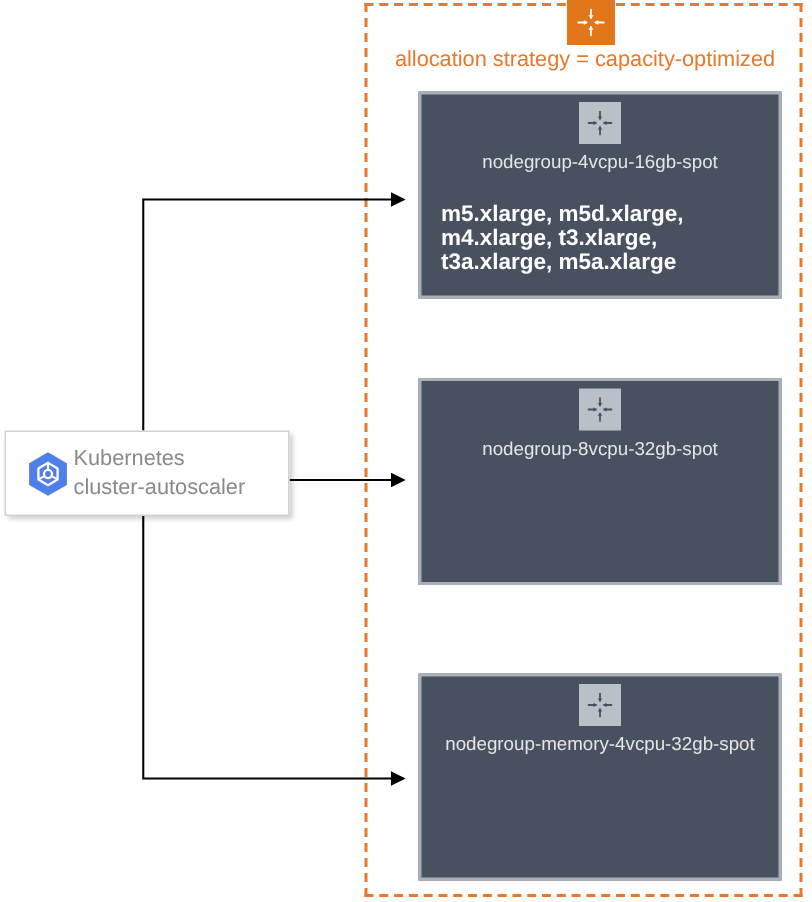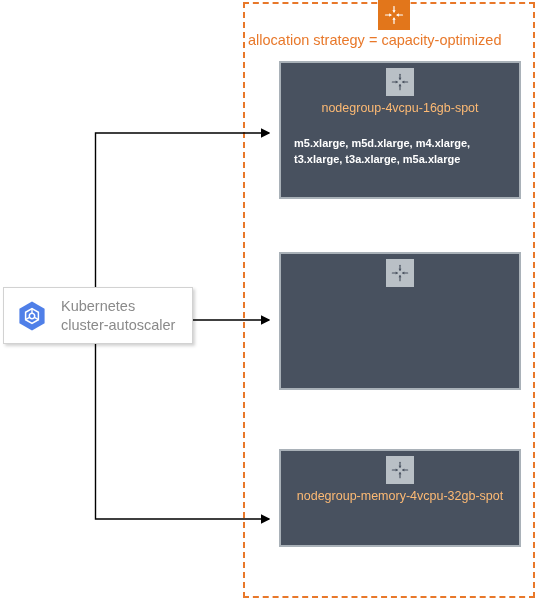--- a/index.html
+++ b/index.html
@@ -39,39 +39,39 @@
     justify-content: center;
   }
   #group-icon svg { display:block; }
 
   
   #group-caption {
     position: absolute;
     left: 248px;
     top: 31px;
     width: 284px;
-    text-align: left;
+    text-align: center;
     color: #e8782a;
     font-size: 14.5px;
     line-height: 18px;
     white-space: nowrap;
   }
 
   
   .nodegroup {
     position: absolute;
     left: 279px;
     width: 242px;
     box-sizing: border-box;
     background: #48515f;
     border: 2px solid #a9b1b8;
   }
   #ng-0 { top: 61px;  height: 138px; }
   #ng-1 { top: 252px; height: 138px; }
-  #ng-2 { top: 449px; height: 98px; }
+  #ng-2 { top: 449px; height: 138px; }
 
   .ng-icon {
     position: absolute;
     left: 50%;
     transform: translateX(-50%);
     top: 5px;
     width: 28px;
     height: 28px;
     background: #b9c0c6;
     display: flex;
@@ -79,32 +79,32 @@
     justify-content: center;
   }
   .ng-icon svg { display:block; }
 
   .ng-title {
     position: absolute;
     top: 37px;
     left: 0;
     right: 0;
     text-align: center;
-    color: #fdba74;
+    color: #e5e5e5;
     font-size: 12.5px;
     line-height: 16px;
   }
 
   .ng-types {
     position: absolute;
     left: 13px;
     right: 10px;
     top: 72px;
     color: #ffffff;
-    font-size: 11px;
+    font-size: 15px;
     font-weight: bold;
     line-height: 16px;
   }
   #ng-2 .ng-types { top: 64px; }
 
   
   #k8s-box {
     position: absolute;
     left: 3px;
     top: 287px;
@@ -118,21 +118,21 @@
     align-items: center;
   }
   #k8s-icon {
     margin-left: 11px;
     width: 34px;
     height: 34px;
     flex: 0 0 34px;
   }
   #k8s-icon svg { display:block; }
   #k8s-label {
-    margin-left: 12px;
+    margin-left: 0;
     color: #8a8a8a;
     font-size: 14.5px;
     line-height: 19px;
     white-space: pre;
   }
 
   
   #connectors {
     position: absolute;
     left: 0;
@@ -197,20 +197,21 @@
         <line x1="13" y1="10" x2="18.5" y2="10"></line>
       </g>
       <g fill="#48515f">
         <polygon points="10,7.6 8.3,5.2 11.7,5.2"></polygon>
         <polygon points="10,12.4 8.3,14.8 11.7,14.8"></polygon>
         <polygon points="7.6,10 5.2,8.3 5.2,11.7"></polygon>
         <polygon points="12.4,10 14.8,8.3 14.8,11.7"></polygon>
       </g>
     </svg>
   </div>
+  <div class="ng-title">nodegroup-8vcpu-32gb-spot</div>
 </div>
 
 <div class="nodegroup" id="ng-2">
   <div class="ng-icon">
     <svg width="18" height="18" viewBox="0 0 20 20" aria-hidden="true">
       <g stroke="#48515f" stroke-width="1.3" fill="none" stroke-linecap="round">
         <line x1="10" y1="1.5" x2="10" y2="7"></line>
         <line x1="10" y1="13" x2="10" y2="18.5"></line>
         <line x1="1.5" y1="10" x2="7" y2="10"></line>
         <line x1="13" y1="10" x2="18.5" y2="10"></line>

